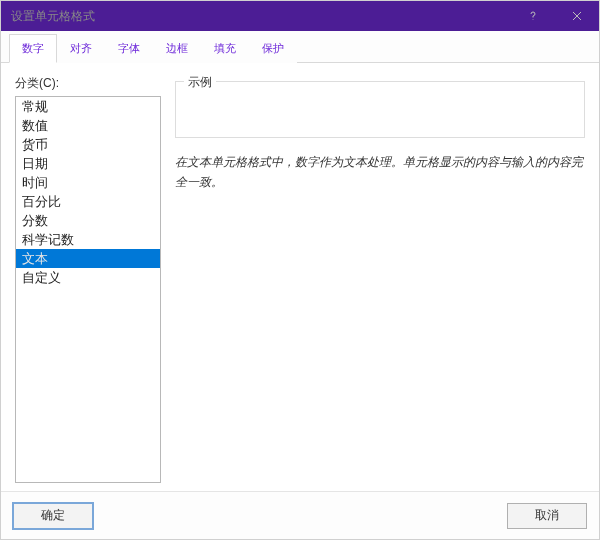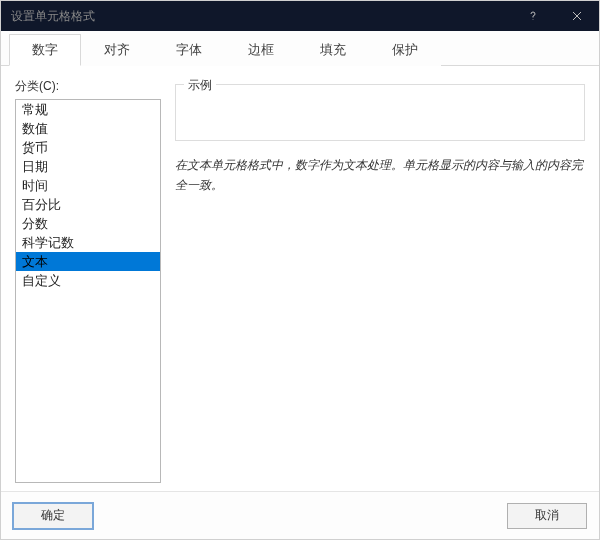--- a/index.html
+++ b/index.html
@@ -21,21 +21,21 @@
     background: #fdfdfd;
   }
   .titlebar {
     height: 30px;
     display: flex;
     align-items: center;
     justify-content: space-between;
     padding: 0 0 0 10px;
     color: #888;
     font-size: 12px;
-    background: #0f172a;
+    background: #4c1d95;
   }
   .titlebar-buttons {
     display: flex;
     height: 100%;
   }
   .titlebar-btn {
     width: 44px;
     height: 100%;
     display: flex;
     align-items: center;
@@ -46,23 +46,23 @@
   .titlebar-btn svg { stroke: #bbb; }
   .tabs {
     display: flex;
     border-bottom: 1px solid #d9d9d9;
     padding-left: 8px;
     margin-top: 2px;
     position: relative;
     background: #fdfdfd;
   }
   .tab {
-    padding: 6px 22px;
-    font-size: 13px;
-    color: #404040;
+    padding: 6px 12px;
+    font-size: 11px;
+    color: #6d28d9;
     border: 1px solid transparent;
     border-bottom: none;
     position: relative;
     top: 1px;
     background: #fdfdfd;
   }
   .tab.active {
     border-color: #d9d9d9;
     background: #fff;
     border-bottom: 1px solid #fff;
@@ -99,21 +99,21 @@
     display: block;
   }
   .list-item {
     padding: 1px 6px;
     font-size: 13px;
     color: #222;
     line-height: 17px;
   }
   .list-item.selected {
     background: #0078d7;
-    color: #000000;
+    color: #e5e5e5;
   }
   .right {
     flex: 1;
     display: flex;
     flex-direction: column;
   }
   .sample-group {
     border: 1px solid #ddd;
     height: 57px;
     position: relative;

